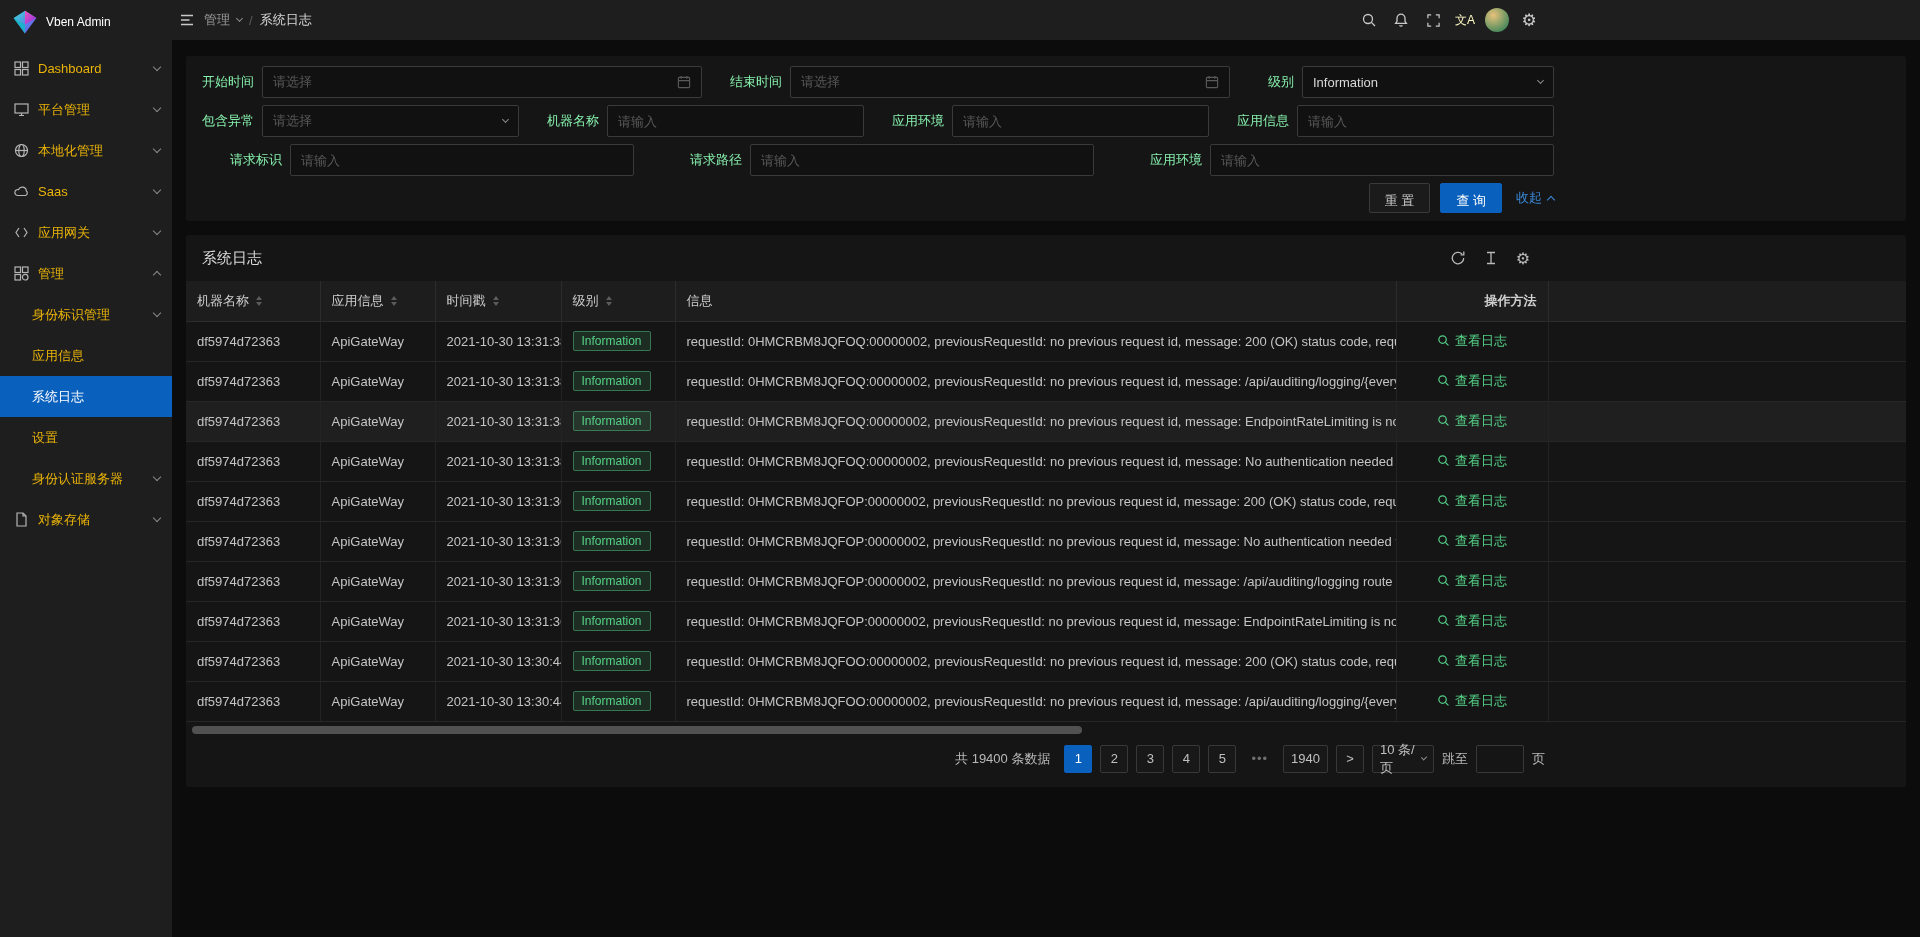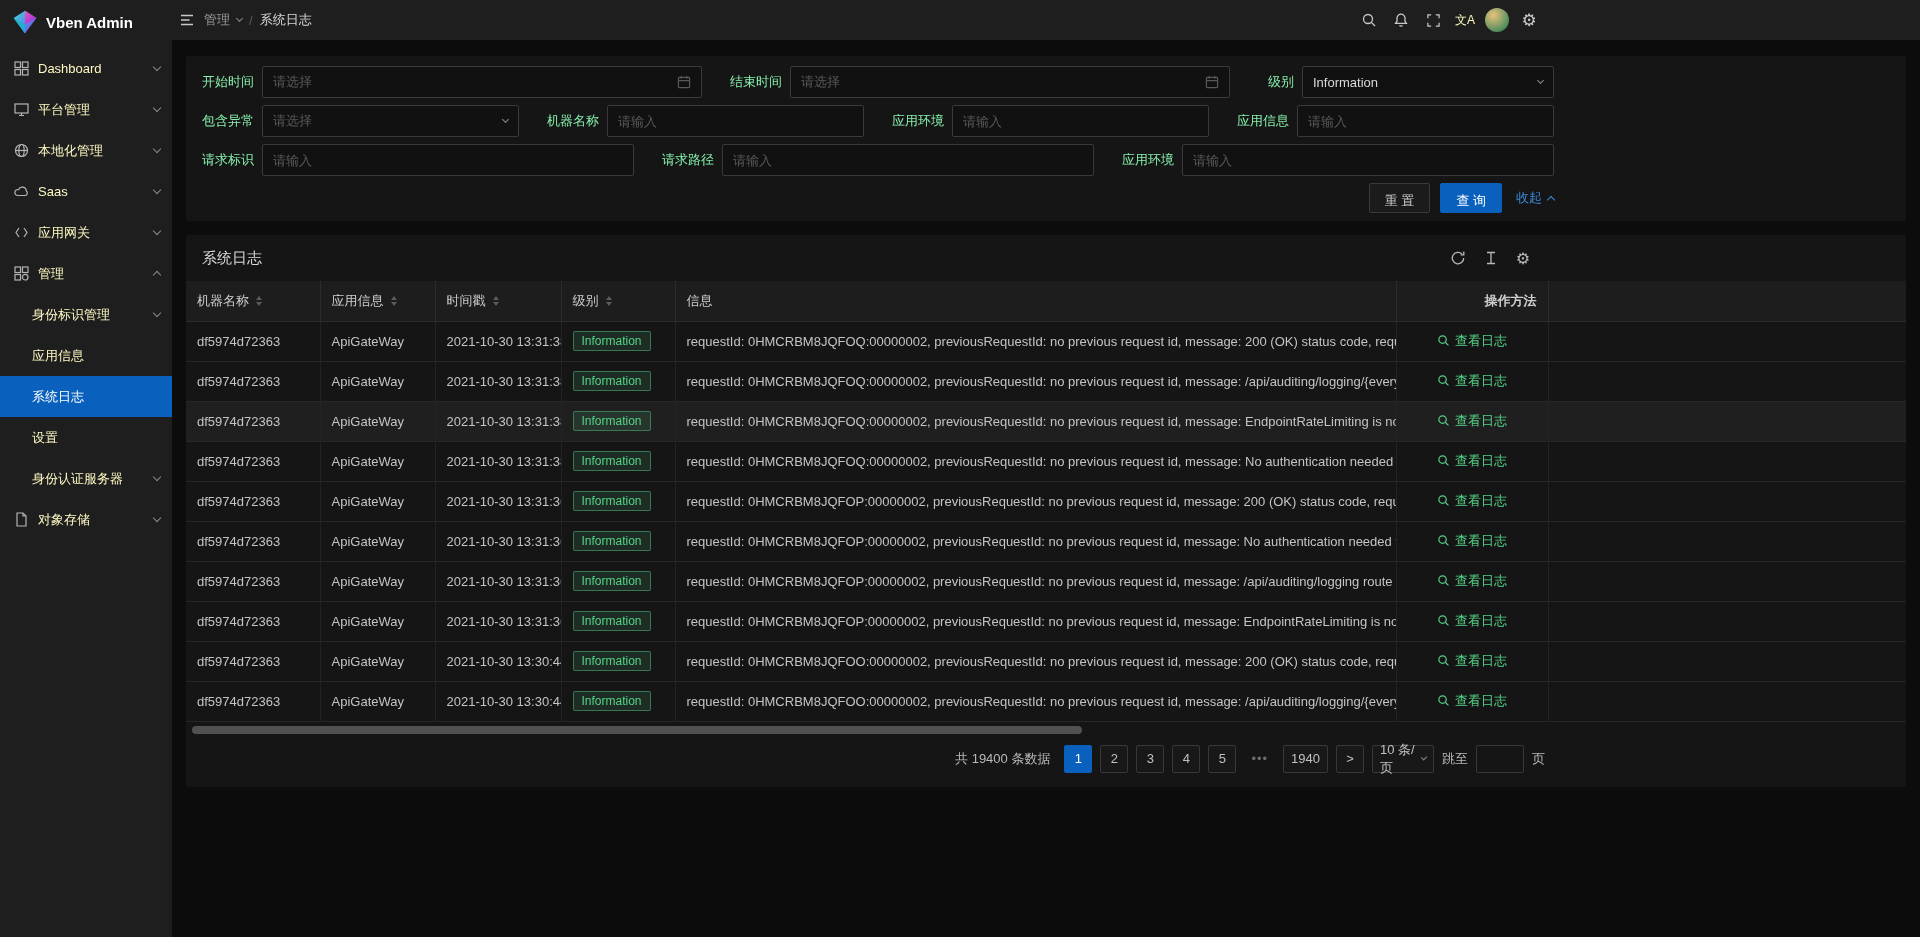--- a/index.html
+++ b/index.html
@@ -3,24 +3,24 @@
 <meta charset="utf-8">
 <style>
   * { margin:0; padding:0; box-sizing:border-box; }
   html,body { width:1920px; height:937px; overflow:hidden; background:#0c0c0c;
     font-family:"Liberation Sans","DejaVu Sans",sans-serif; font-size:13px; }
   .app { display:flex; width:1920px; height:937px; }
 
   
   .sidebar { width:172px; flex-shrink:0; background:#1e1e1e; height:100%; }
   .logo-row { height:44px; display:flex; align-items:center; padding-left:12px; gap:8px; cursor:pointer; }
-  .logo-text { color:#ffffff; font-size:15px; font-weight:bold; white-space:nowrap; }
+  .logo-text { color:#ffffff; font-size:12px; font-weight:normal; white-space:nowrap; }
   .menu { padding-top:4px; }
   .menu-item { height:41px; display:flex; align-items:center; gap:9px; padding:0 12px 0 14px;
-    color:#fef9c3; cursor:pointer; white-space:nowrap; }
+    color:#eab308; cursor:pointer; white-space:nowrap; }
   .menu-item .mi-label { flex:1; overflow:hidden; }
   .menu-item.sub { padding-left:32px; }
   .menu-item.active { background:#0960bd; color:#ffffff; }
   .mi-icon { width:15px; height:15px; stroke:#b5b5b5; fill:none; stroke-width:1.2; flex-shrink:0; }
 
   .chev { display:inline-block; width:6px; height:6px; border-right:1.5px solid #8a8a8a;
     border-bottom:1.5px solid #8a8a8a; transform:rotate(45deg); margin-top:-3px; }
   .chev.up { transform:rotate(-135deg); margin-top:3px; }
   .chev.blue { border-color:#3988d8; }
   .chev.sm { width:5px; height:5px; }
@@ -39,21 +39,21 @@
   .avatar { width:24px; height:24px; border-radius:50%;
     background:radial-gradient(circle at 35% 30%, #e8c27b, #4b8a5c 75%, #2e4a3a); }
   .gear-glyph { font-family:"DejaVu Sans",sans-serif; font-size:17px; color:#c9c9c9; }
   .trans-glyph { font-size:12px; color:#fef9c3; letter-spacing:0; }
 
   
   .filter-panel { margin:16px 14px 0; background:#151515; border-radius:2px; padding:10px 16px 8px; }
   .filter-form { width:1352px; }
   .f-row { display:flex; gap:28px; margin-bottom:7px; }
   .f-field { display:flex; align-items:center; }
-  .w-date { width:500px; } .w-level { width:296px; } .w-q { width:317px; } .w-t { width:432px; }
+  .w-date { width:500px; } .w-level { width:296px; } .w-q { width:317px; } .w-t { width:432px;margin-left:28px; }
   .f-label { width:60px; text-align:right; padding-right:8px; color:#86efac; flex-shrink:0; white-space:nowrap; }
   .f-label.narrow { width:44px; }
   .f-control { flex:1; height:32px; background:#111111; border:1px solid #3a3a3a; border-radius:2px;
     display:flex; align-items:center; padding:0 10px; cursor:pointer; }
   .f-control .ph { flex:1; color:#585858; overflow:hidden; white-space:nowrap; }
   .f-control .val { flex:1; color:#d9d9d9; overflow:hidden; white-space:nowrap; }
   .f-control input { flex:1; background:transparent; border:none; outline:none; color:#d9d9d9;
     font-size:13px; font-family:inherit; min-width:0; }
   .f-control input::placeholder { color:#585858; }
   .cal-icon, .ctrl-chev { flex-shrink:0; }

